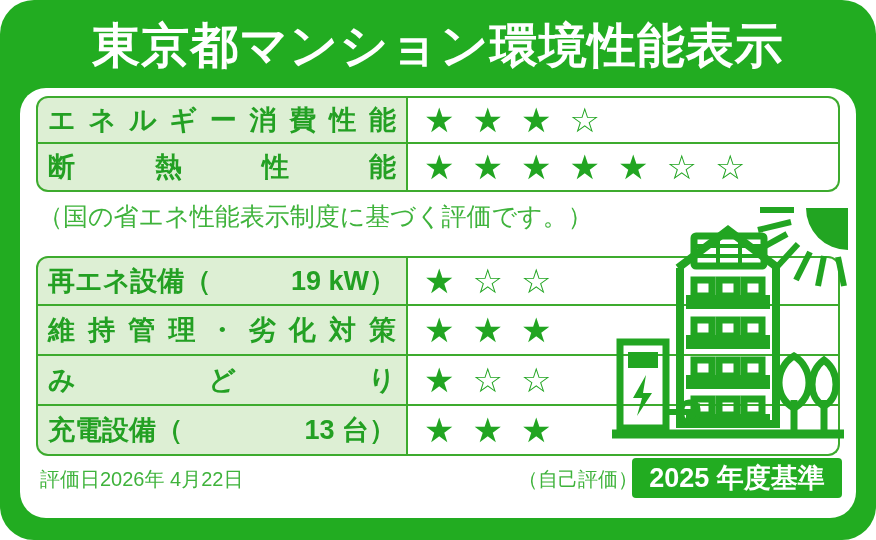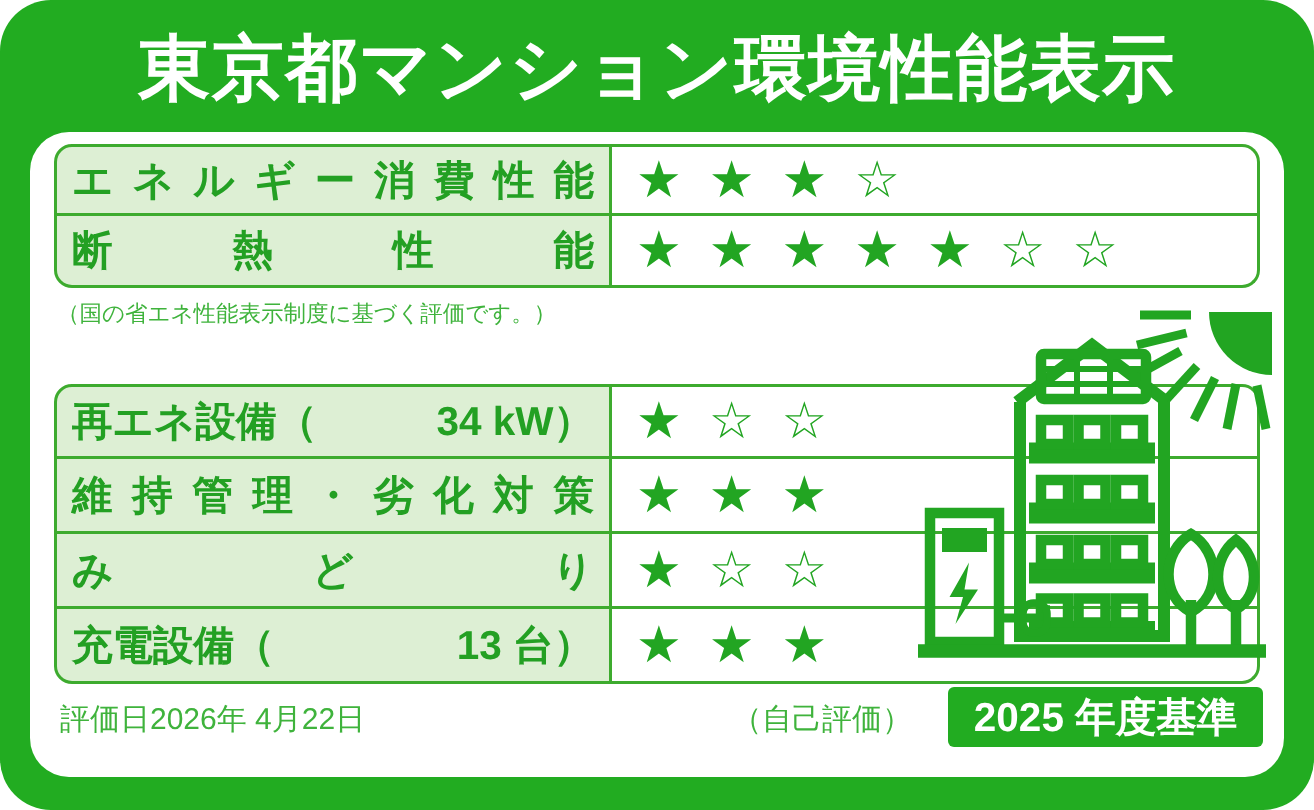--- a/index.html
+++ b/index.html
@@ -60,29 +60,29 @@
   .lbl-paren{display:flex;width:100%;align-items:baseline;}
   .lbl-paren .pre{white-space:nowrap;}
   .lbl-paren .val{flex:1;text-align:right;white-space:nowrap;}
   .lbl-paren .post{white-space:nowrap;}
 
   .star{display:inline-block;font-size:34px;line-height:34px;color:#22a522;}
   .star.empty{color:#22a522;}
 
   .note{
     position:absolute;left:18px;top:112px;
-    font-size:15px;color:#3fb33c;white-space:nowrap;
+    font-size:25px;color:#3fb33c;white-space:nowrap;
   }
 
   .footer-date{
     position:absolute;left:20px;top:378px;
     font-size:20px;color:#3fb33c;white-space:nowrap;
   }
   .footer-self{
-    position:absolute;left:468px;top:378px;
+    position:absolute;left:498px;top:378px;
     font-size:20px;color:#3fb33c;white-space:nowrap;
   }
   .std-badge{
     position:absolute;left:612px;top:370px;width:210px;height:40px;
     background:#22ac21;border-radius:4px;
     display:flex;align-items:center;justify-content:center;
     color:#ffffff;font-size:27px;font-weight:bold;white-space:nowrap;
   }
 
   .illus{
@@ -148,21 +148,21 @@
     </div>
 
     <div class="note">（国の省エネ性能表示制度に基づく評価です。）</div>
 
     <div class="table-block vol-block">
 
       <div class="row">
         <div class="cell-label">
           <span class="lbl-paren">
             <span class="pre">再エネ設備（</span>
-            <span class="val">34 kW</span>
+            <span class="val">19 kW</span>
             <span class="post">）</span>
           </span>
         </div>
         <div class="cell-stars">
             <span class="star">★</span>
             <span class="star empty">☆</span>
             <span class="star empty">☆</span>
           </div>
       </div>
 

